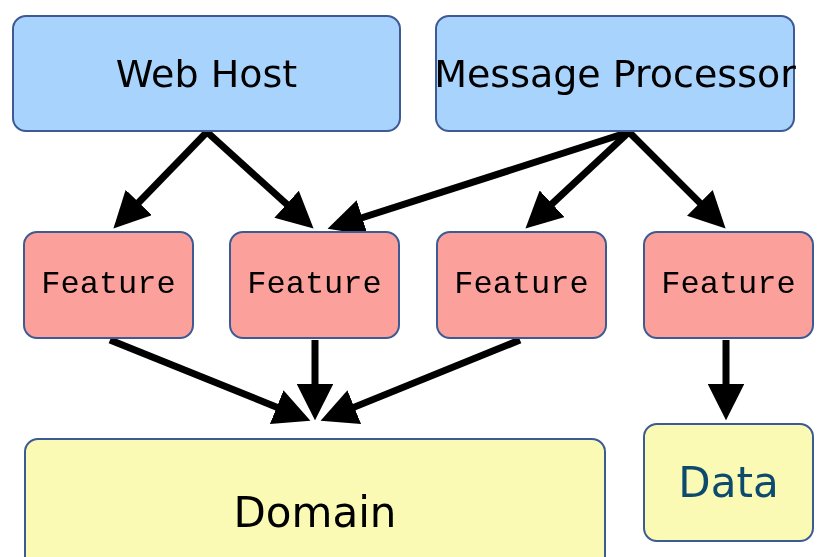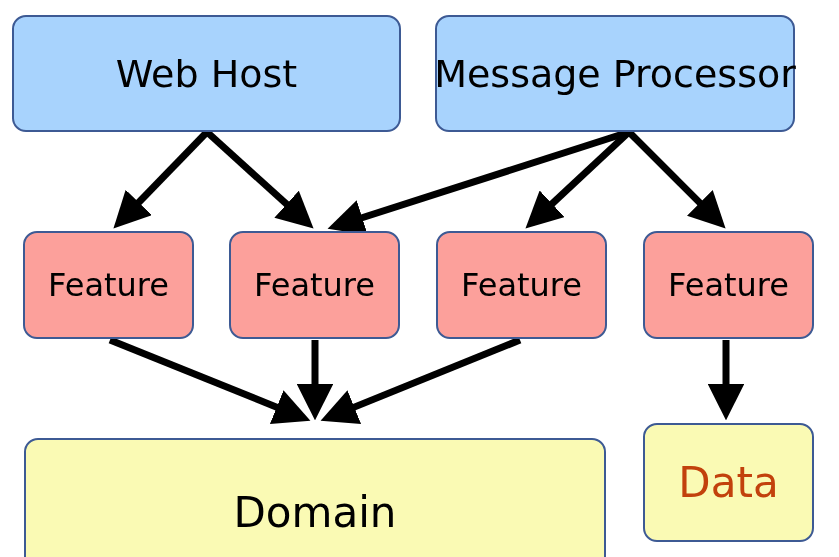--- a/index.html
+++ b/index.html
@@ -27,21 +27,21 @@
     line-height: 1;
     user-select: none;
   }
   .node-label {
     display: block;
     text-align: center;
     white-space: nowrap;
     font-weight: 400;
   }
   .tier-host { font-size: 38px; }
-  .tier-feature { font-size: 32px; }
+  .tier-feature { font-size: 32px; font-family: Liberation Mono, monospace; }
   .tier-store { font-size: 42px; }
   #edge-layer {
     position: absolute;
     left: 0;
     top: 0;
     width: 839px;
     height: 557px;
     pointer-events: none;
   }
 </style>
@@ -90,17 +90,17 @@
   </div>
 
   <div class="node tier-feature" style="left: 643px; top: 231px; width: 171px; height: 108px; background: rgb(252, 160, 155); border-color: rgb(61, 90, 148); color: rgb(0, 0, 0);">
     <span class="node-label">Feature</span>
   </div>
 
   <div class="node tier-store" style="left: 24px; top: 423px; width: 582px; height: 149px; background: rgb(250, 250, 180); border-color: rgb(61, 90, 148); color: rgb(0, 0, 0); margin-top: 15px;">
     <span class="node-label">Domain</span>
   </div>
 
-  <div class="node tier-store" style="left: 643px; top: 423px; width: 171px; height: 119px; background: rgb(250, 250, 180); border-color: rgb(61, 90, 148); color: #c2410c;">
+  <div class="node tier-store" style="left: 643px; top: 423px; width: 171px; height: 119px; background: rgb(250, 250, 180); border-color: rgb(61, 90, 148); color: #0c4a6e;">
     <span class="node-label">Data</span>
   </div>
 
 </div>
 
 </body></html>

